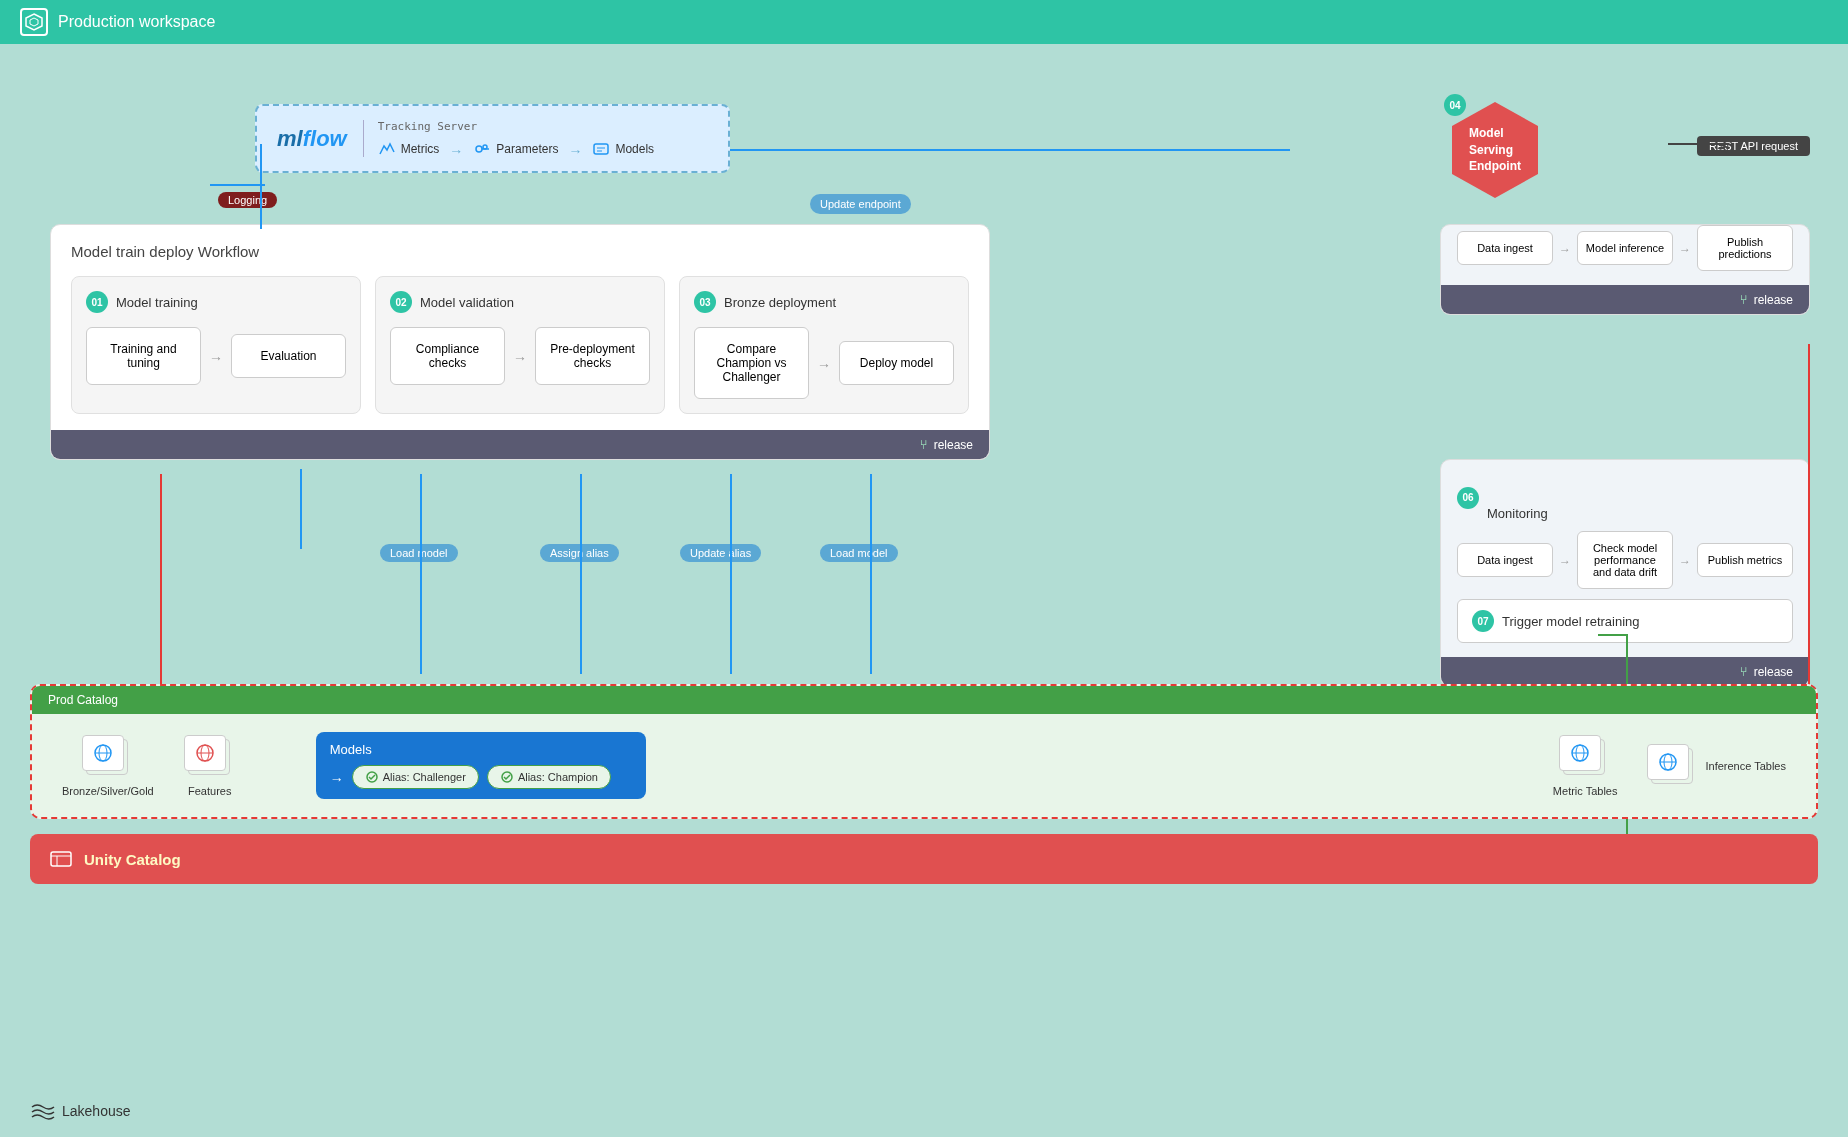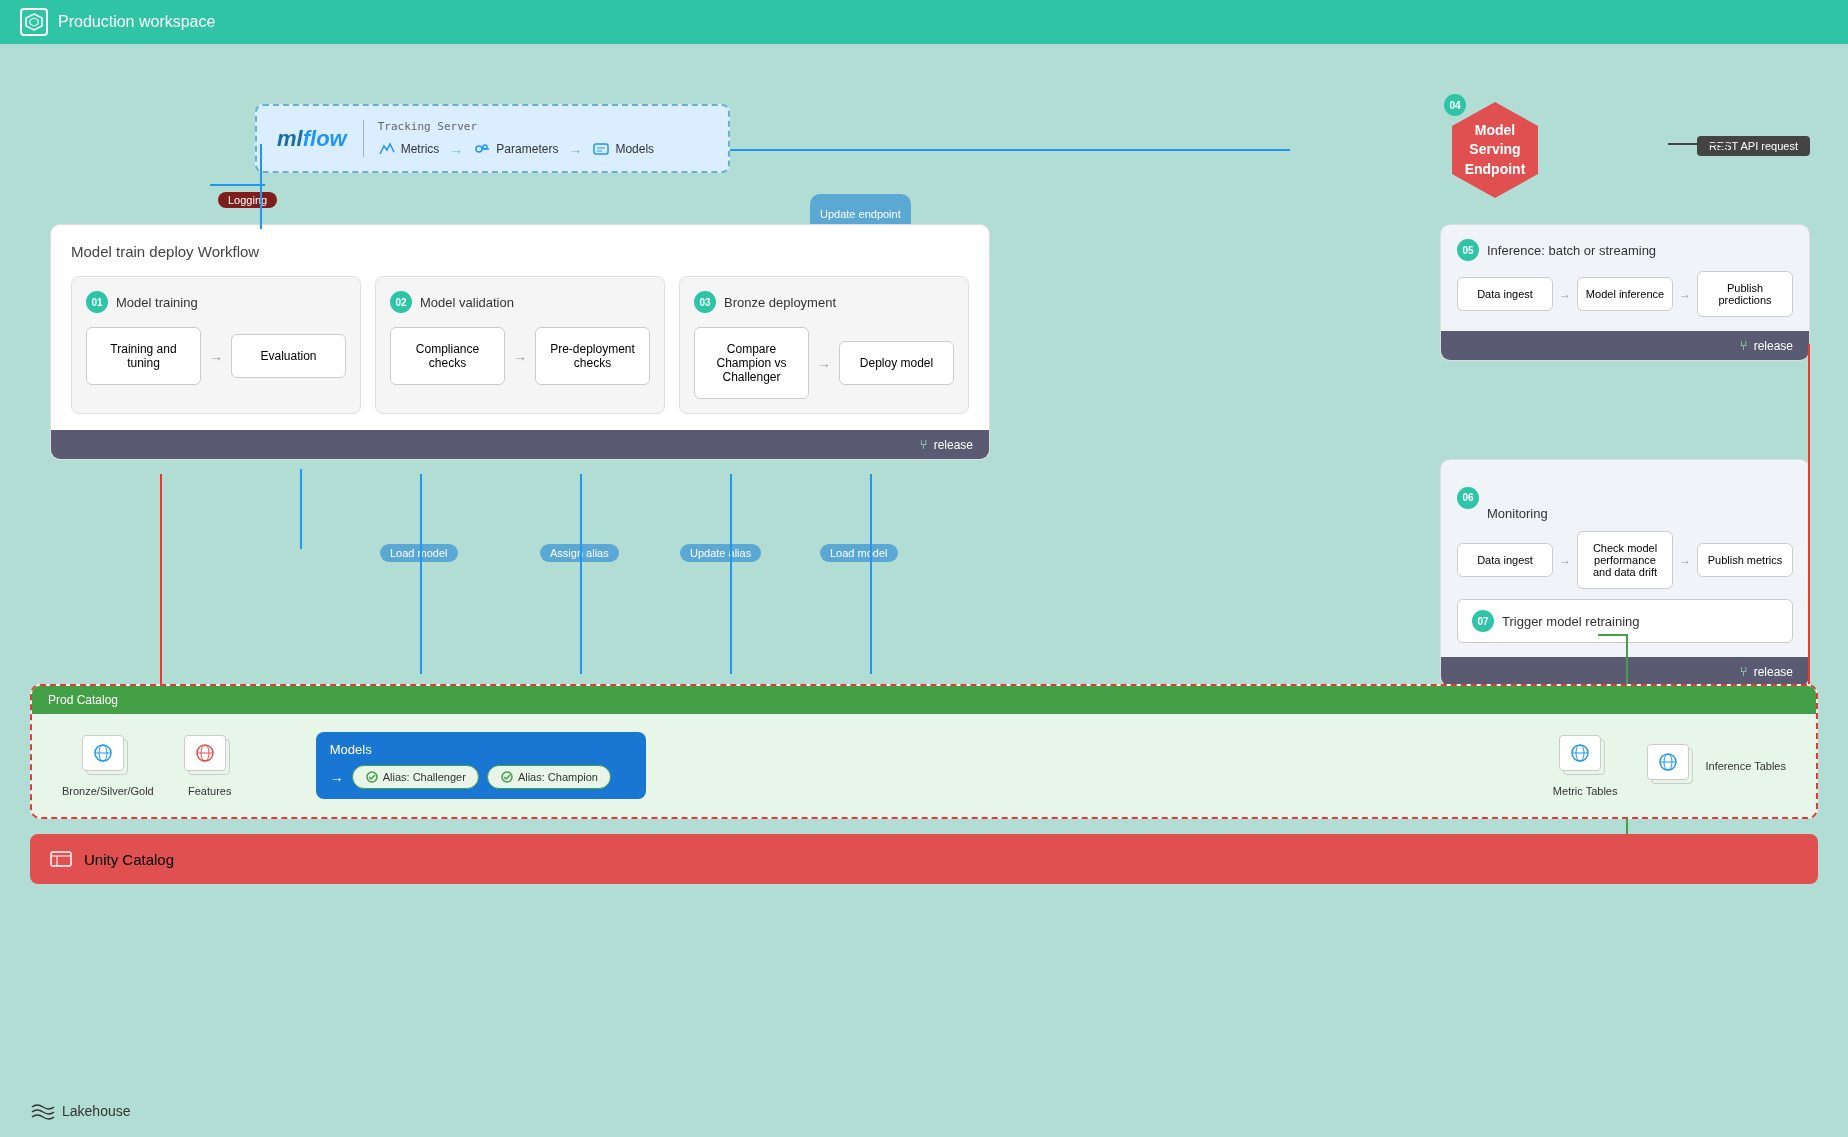--- a/index.html
+++ b/index.html
@@ -80,21 +80,21 @@
               </svg>
             <span>Models</span>
           </div>
         </div>
       </div>
     </div>
   </div>
 
   <div style="position:absolute; top:148px; left:218px; background:#7f1d1d; color:white; font-size:11px; padding:2px 10px; border-radius:10px;">Logging</div>
 
-  <div style="position:absolute; top:150px; left:810px; background:#5ba8d4; color:white; font-size:11px; padding:14px 10px; border-radius:10px;">Update endpoint</div>
+  <div style="position:absolute; top:150px; left:810px; background:#5ba8d4; color:white; font-size:11px; padding:4px 10px; border-radius:10px;">Update endpoint</div>
 
   <div style="position:absolute; top:180px; left:50px; width:940px; background:white; border-radius:10px; overflow:hidden; border:1px solid #ddd;">
     <div style="padding:18px 20px 16px;">
       <div style="font-size:15px; color:#444; margin-bottom:16px;">Model train deploy Workflow</div>
       <div style="display:flex; gap:14px;">
 
         <div style="flex:1; background:#f5f5f5; border:1px solid #e0e0e0; border-radius:8px; padding:14px;">
           <div style="display:flex; align-items:center; gap:8px; margin-bottom:14px;">
             <div style="background:#2ec4a5; color:white; border-radius:50%; width:22px; height:22px; display:flex; align-items:center; justify-content:center; font-size:10px; font-weight:600;">01</div>
             <span style="font-size:13px; color:#333;">Model training</span>
@@ -140,35 +140,31 @@
 
   <div style="position:absolute; top:58px; right:310px;">
     <div style="position:relative; display:inline-block;">
       <div style="background:#2ec4a5; color:white; border-radius:50%; width:22px; height:22px; display:flex; align-items:center; justify-content:center; font-size:10px; font-weight:600; position:absolute; top:-8px; left:-8px; z-index:2;">04</div>
       <div style="
         width:86px; height:96px;
         background:#e05050;
         clip-path: polygon(50% 0%, 100% 25%, 100% 75%, 50% 100%, 0% 75%, 0% 25%);
         display:flex; align-items:center; justify-content:center;
       ">
-        <div style="font-size:14px; color:white; text-align:center; font-weight:600; line-height:1.4; padding:10px 8px;">Model<br>Serving<br>Endpoint</div>
+        <div style="font-size:12px; color:white; font-weight:600; line-height:1.4; padding:10px 8px;">Model<br>Serving<br>Endpoint</div>
       </div>
     </div>
   </div>
 
   <div style="position:absolute; top:92px; right:38px; background:#444; color:white; font-size:11px; padding:4px 12px; border-radius:4px;">REST API request</div>
 
   <div style="position:absolute; top:99px; right:120px; height:2px; width:60px; background:#444;"></div>
   <div style="position:absolute; top:95px; right:120px; color:#444; font-size:14px;">◁</div>
 
   <div style="position:absolute; top:180px; right:38px; width:370px; background:#f0f4f8; border-radius:10px; overflow:hidden; border:1px solid #ddd;">
-    <div style="display:flex; align-items:center; gap:8px; padding:14px 16px 10px;">
-      <div style="background:#2ec4a5; color:white; border-radius:50%; width:22px; height:22px; display:flex; align-items:center; justify-content:center; font-size:10px; font-weight:600;">05</div>
-      <span style="font-size:13px; color:#333; font-weight:500;">Inference: batch or streaming</span>
-    </div>
     <div style="display:flex; align-items:center; gap:6px; padding:0 16px 14px;">
       <div style="background:white; border:1px solid #ccc; border-radius:6px; padding:10px 6px; font-size:11px; text-align:center; flex:1;">Data ingest</div>
       <span style="color:#999; font-size:12px;">→</span>
       <div style="background:white; border:1px solid #ccc; border-radius:6px; padding:10px 6px; font-size:11px; text-align:center; flex:1;">Model inference</div>
       <span style="color:#999; font-size:12px;">→</span>
       <div style="background:white; border:1px solid #ccc; border-radius:6px; padding:10px 6px; font-size:11px; text-align:center; flex:1;">Publish predictions</div>
     </div>
     <div style="background:#5a5a72; display:flex; align-items:center; justify-content:flex-end; padding:7px 16px; gap:6px;">
       <span style="color:#aaffcc; font-size:13px;">⑂</span>
       <span style="color:white; font-size:12px;">release</span>
@@ -304,21 +300,21 @@
       </div>
     </div>
   </div>
 
   <div style="position:absolute; top:790px; left:30px; right:30px; background:#e05050; border-radius:8px; height:50px; display:flex; align-items:center; padding:0 20px; gap:12px;">
     <svg width="22" height="18" viewBox="0 0 22 18">
       <rect x="1" y="2" width="20" height="14" rx="2" fill="none" stroke="white" stroke-width="1.5"></rect>
       <line x1="1" y1="6" x2="21" y2="6" stroke="white" stroke-width="1"></line>
       <line x1="7" y1="6" x2="7" y2="16" stroke="white" stroke-width="1"></line>
     </svg>
-    <span style="color:#000000; font-size:15px; font-weight:400;">Unity Catalog</span>
+    <span style="color:#fef9c3; font-size:15px; font-weight:700;">Unity Catalog</span>
   </div>
 
   <div style="position:absolute; bottom:16px; left:30px; display:flex; align-items:center; gap:6px;">
     <svg width="26" height="20" viewBox="0 0 26 20">
       <path d="M2,6 Q7,2 13,6 Q19,10 24,6" stroke="#333" stroke-width="1.5" fill="none"></path>
       <path d="M2,11 Q7,7 13,11 Q19,15 24,11" stroke="#333" stroke-width="1.5" fill="none"></path>
       <path d="M2,16 Q7,12 13,16 Q19,20 24,16" stroke="#333" stroke-width="1.5" fill="none"></path>
     </svg>
     <span style="color:#333; font-size:14px;">Lakehouse</span>
   </div>

